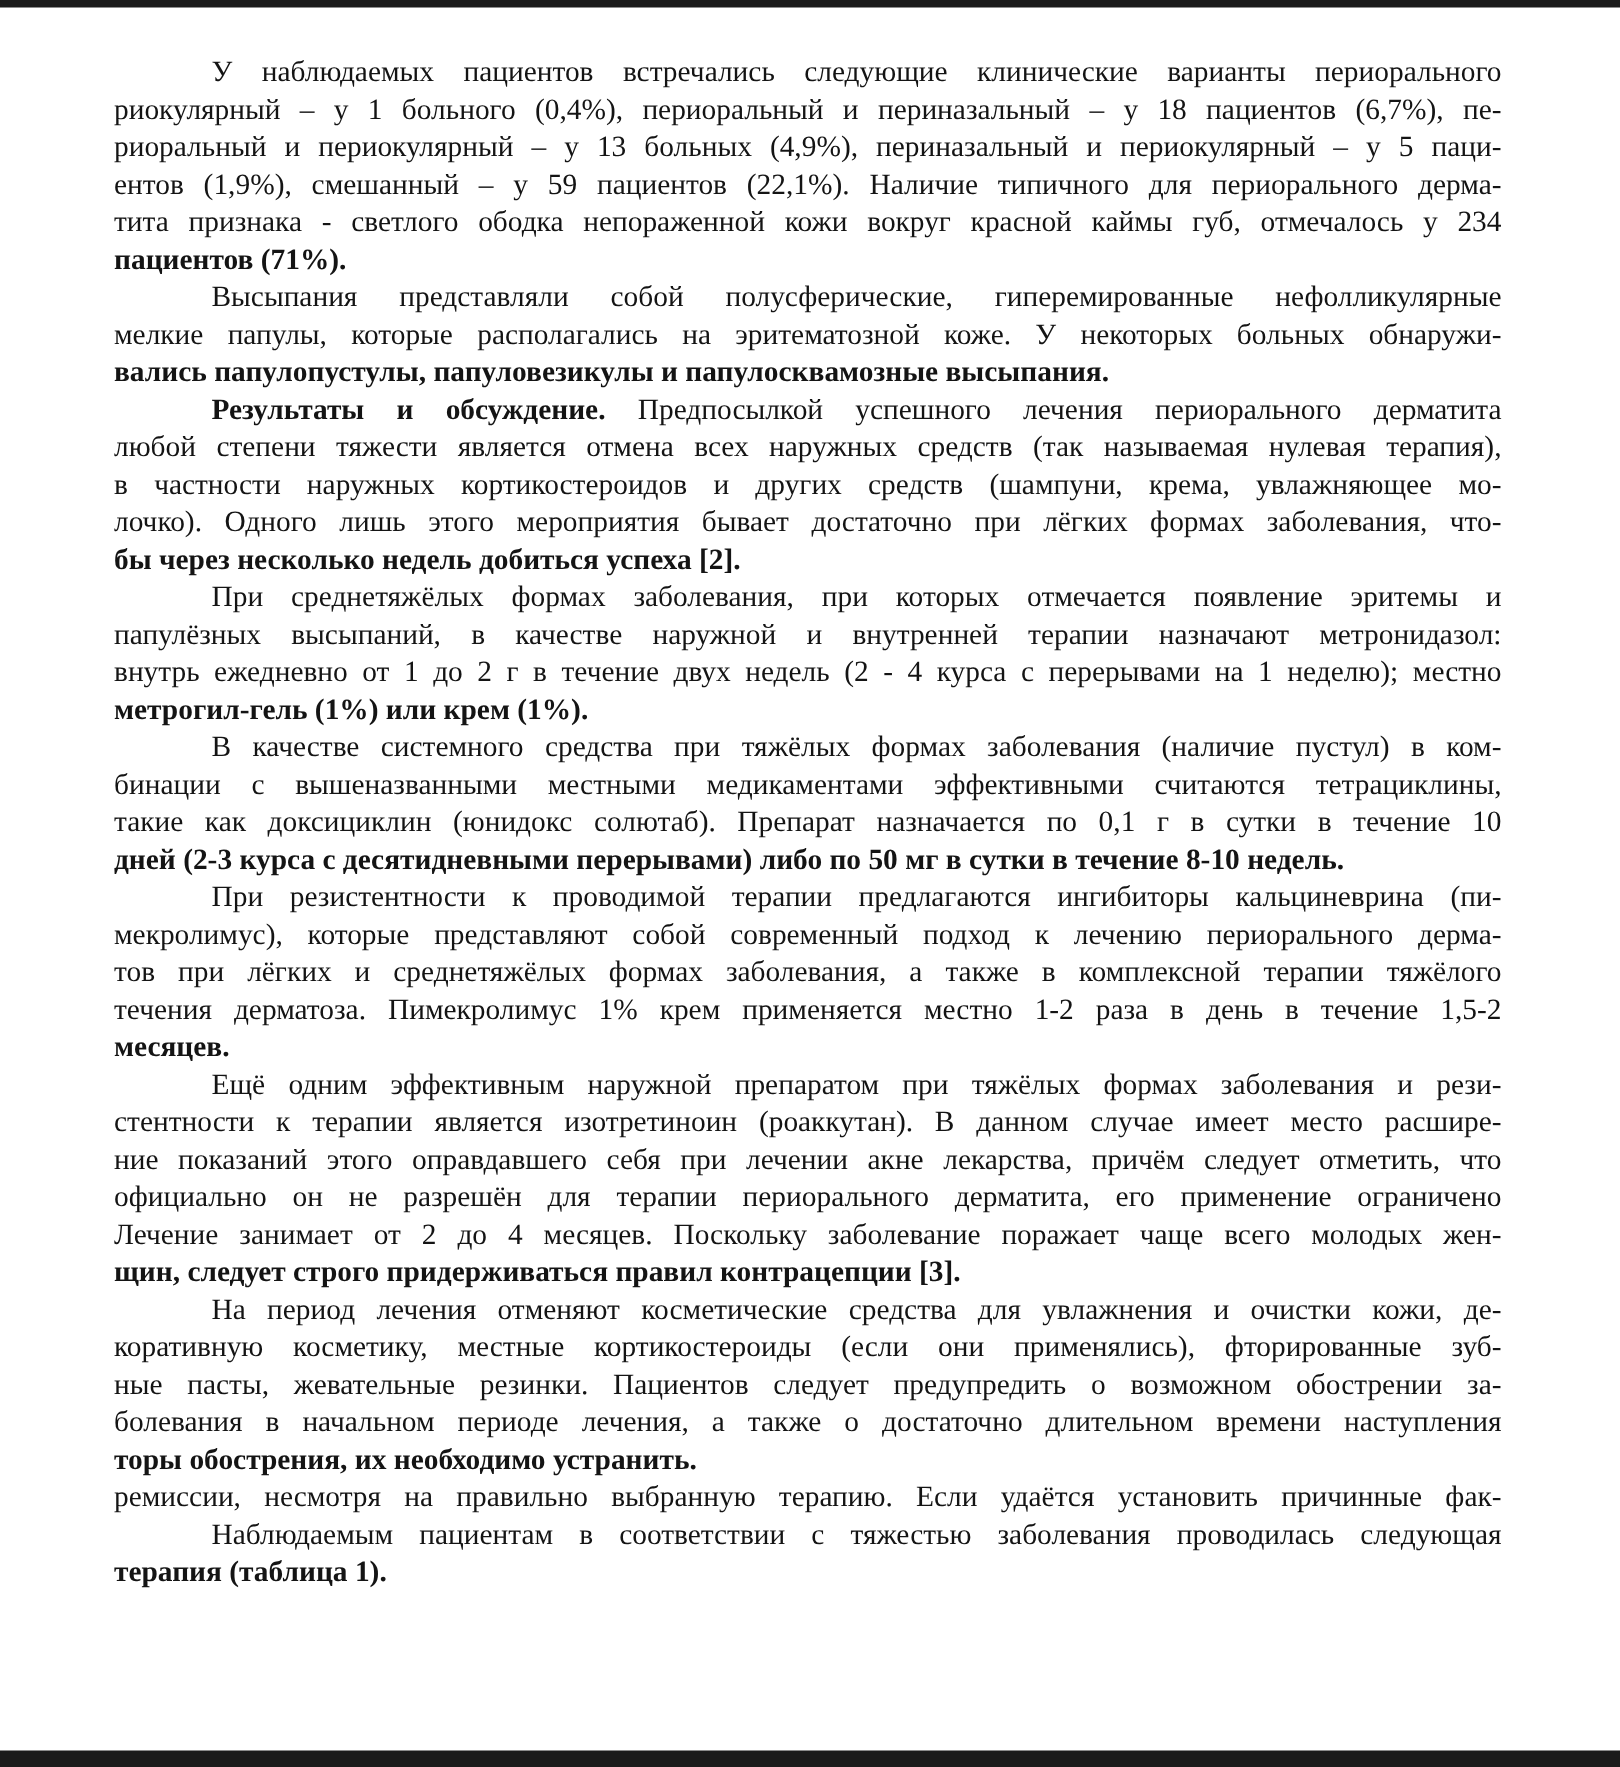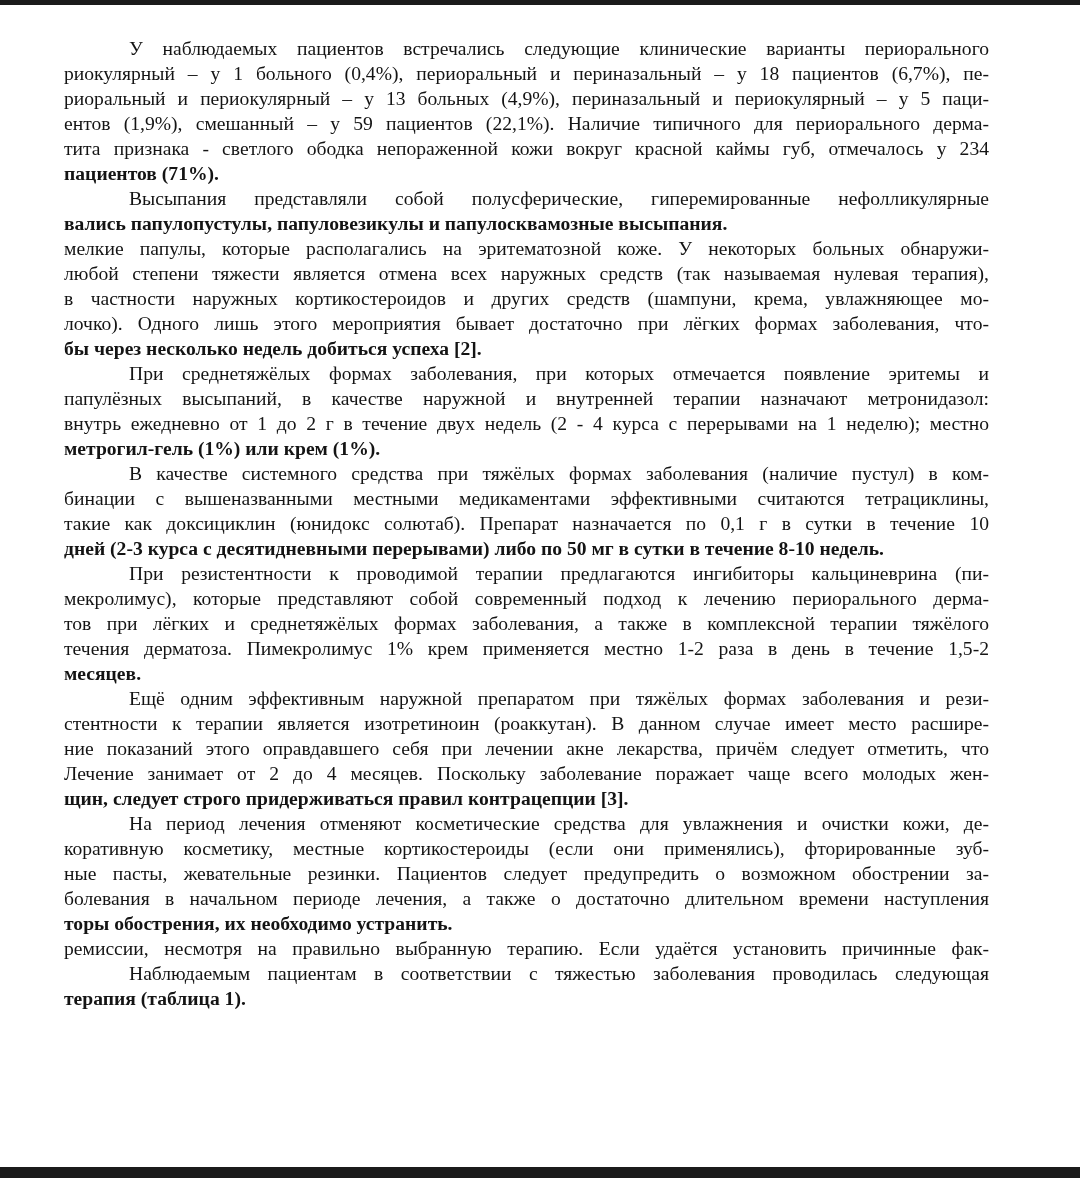--- a/index.html
+++ b/index.html
@@ -23,21 +23,21 @@
     }
     .bottom-bar {
       position: absolute;
       left: 0; top: 1167px;
       width: 1080px;
       height: 11px;
       background: #1b1b1b;
     }
     .page {
       position: absolute;
-      left: 64px;
+      left: 76px;
       top: 36px;
       width: 925px;
       font-family: "Liberation Serif", "DejaVu Serif", serif;
       font-size: 19.6px;
       line-height: 25px;
       color: #141414;
     }
     .line {
       display: block;
       height: 25px;
@@ -67,25 +67,26 @@
     <span class="line indent">У наблюдаемых пациентов встречались следующие клинические варианты периорального</span>
     <span class="line">риокулярный – у 1 больного (0,4%), периоральный и периназальный – у 18 пациентов (6,7%), пе-</span>
     <span class="line">риоральный и периокулярный – у 13 больных (4,9%), периназальный и периокулярный – у 5 паци-</span>
     <span class="line">ентов (1,9%), смешанный – у 59 пациентов (22,1%). Наличие типичного для периорального дерма-</span>
     <span class="line">тита признака - светлого ободка непораженной кожи вокруг красной каймы губ, отмечалось у 234</span>
     <span class="line last">пациентов (71%).</span>
   </div>
 
   <div>
     <span class="line indent">Высыпания представляли собой полусферические, гиперемированные нефолликулярные</span>
+    <span class="line">мелкие папулы, которые располагались на эритематозной коже. У некоторых больных обнаружи-</span>
     <span class="line last">вались папулопустулы, папуловезикулы и папулосквамозные высыпания.</span>
-    <span class="line">мелкие папулы, которые располагались на эритематозной коже. У некоторых больных обнаружи-</span>
   </div>
 
   <div>
+    <span class="line indent"><span class="bold">Результаты и обсуждение.</span><span> Предпосылкой успешного лечения периорального дерматита</span></span>
     <span class="line">любой степени тяжести является отмена всех наружных средств (так называемая нулевая терапия),</span>
     <span class="line">в частности наружных кортикостероидов и других средств (шампуни, крема, увлажняющее мо-</span>
     <span class="line">лочко). Одного лишь этого мероприятия бывает достаточно при лёгких формах заболевания, что-</span>
     <span class="line last">бы через несколько недель добиться успеха [2].</span>
   </div>
 
   <div>
     <span class="line indent">При среднетяжёлых формах заболевания, при которых отмечается появление эритемы и</span>
     <span class="line">папулёзных высыпаний, в качестве наружной и внутренней терапии назначают метронидазол:</span>
     <span class="line">внутрь ежедневно от 1 до 2 г в течение двух недель (2 - 4 курса с перерывами на 1 неделю); местно</span>
@@ -104,20 +105,21 @@
     <span class="line">мекролимус), которые представляют собой современный подход к лечению периорального дерма-</span>
     <span class="line">тов при лёгких и среднетяжёлых формах заболевания, а также в комплексной терапии тяжёлого</span>
     <span class="line">течения дерматоза. Пимекролимус 1% крем применяется местно 1-2 раза в день в течение 1,5-2</span>
     <span class="line last">месяцев.</span>
   </div>
 
   <div>
     <span class="line indent">Ещё одним эффективным наружной препаратом при тяжёлых формах заболевания и рези-</span>
     <span class="line">стентности к терапии является изотретиноин (роаккутан). В данном случае имеет место расшире-</span>
     <span class="line">ние показаний этого оправдавшего себя при лечении акне лекарства, причём следует отметить, что</span>
+    <span class="line">официально он не разрешён для терапии периорального дерматита, его применение ограничено</span>
     <span class="line">Лечение занимает от 2 до 4 месяцев. Поскольку заболевание поражает чаще всего молодых жен-</span>
     <span class="line last">щин, следует строго придерживаться правил контрацепции [3].</span>
   </div>
 
   <div>
     <span class="line indent">На период лечения отменяют косметические средства для увлажнения и очистки кожи, де-</span>
     <span class="line">коративную косметику, местные кортикостероиды (если они применялись), фторированные зуб-</span>
     <span class="line">ные пасты, жевательные резинки. Пациентов следует предупредить о возможном обострении за-</span>
     <span class="line">болевания в начальном периоде лечения, а также о достаточно длительном времени наступления</span>
     <span class="line last">торы обострения, их необходимо устранить.</span>

